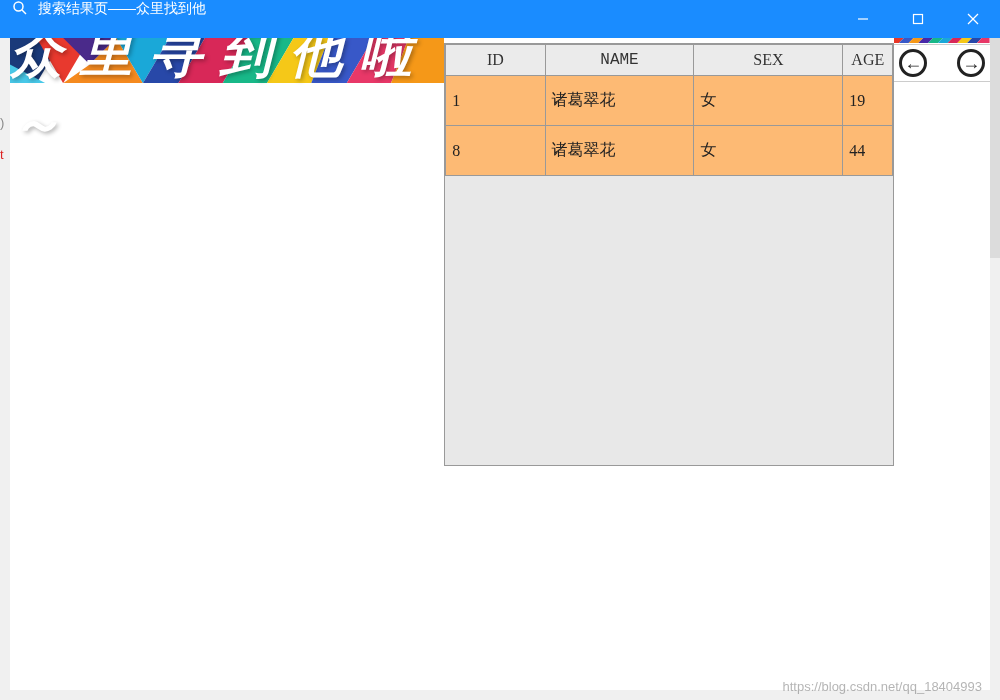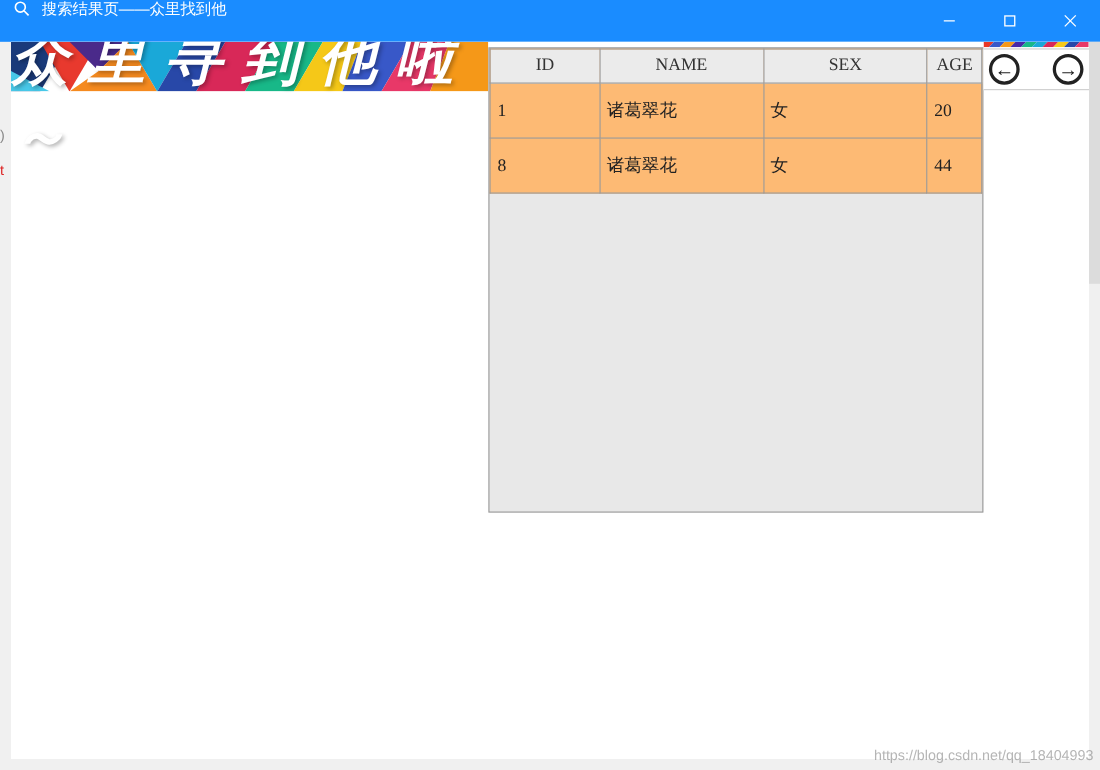--- a/index.html
+++ b/index.html
@@ -82,21 +82,21 @@
     }
     td {
       border: 1px solid #999;
       padding: 14px 6px;
       font-size: 16px;
       font-family: "SimSun", serif;
       color: #222;
       text-align: left;
     }
     .col-id { width: 100px; }
-    .col-name { width: 150px; }
+    .col-name { width: 150px; font-family: Liberation Mono, monospace; }
     .col-sex { width: 150px; }
     .col-age { width: 50px; }
     .footer {
       height: 50px;
       position: relative;
       overflow: hidden;
       display: flex;
       align-items: center;
       justify-content: center;
     }
@@ -118,21 +118,21 @@
       color: #222;
     }
     .side-frag {
       position: absolute;
       left: 0;
       width: 8px;
       font-size: 13px;
     }
     .watermark {
       position: absolute;
-      right: 6px; bottom: 6px;
+      right: 18px; bottom: 6px;
       color: rgba(120,120,120,0.55);
       font-size: 13px;
       font-family: Arial, sans-serif;
     }
     .scrollbar-edge {
       position: absolute;
       right: 0; top: 38px;
       width: 10px; height: 220px;
       background: #dcdcdc;
     }
@@ -203,21 +203,21 @@
             <th class="col-name">NAME</th>
             <th class="col-sex">SEX</th>
             <th class="col-age">AGE</th>
           </tr>
         </thead>
         <tbody>
           <tr>
             <td>1</td>
             <td>诸葛翠花</td>
             <td>女</td>
-            <td>20</td>
+            <td>19</td>
           </tr>
           <tr>
             <td>8</td>
             <td>诸葛翠花</td>
             <td>女</td>
             <td>44</td>
           </tr>
         </tbody>
       </table>
     </div>

